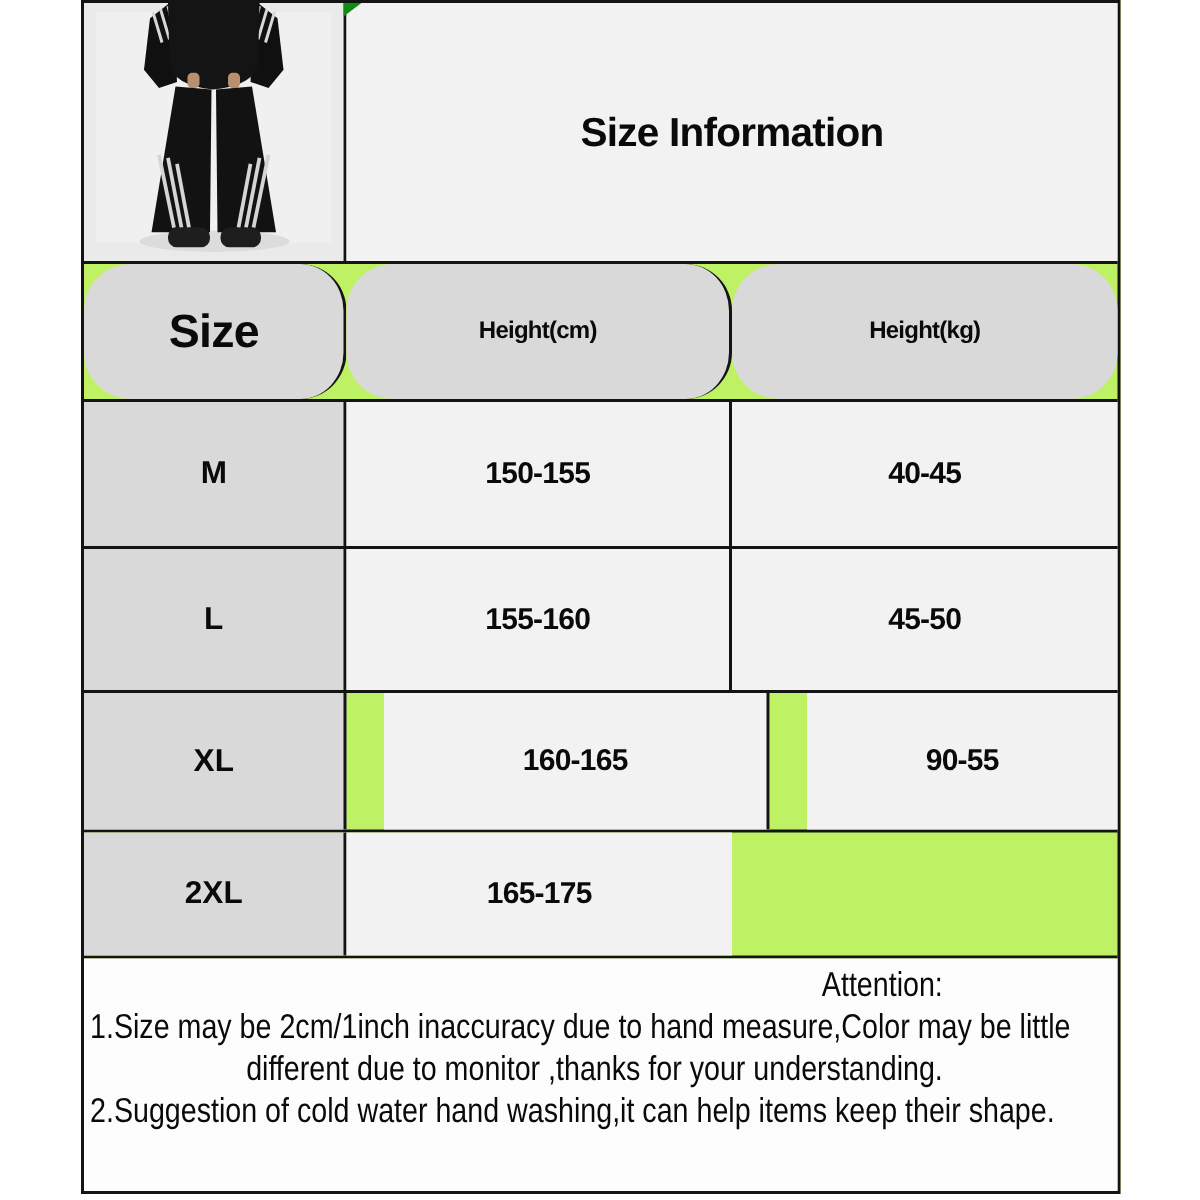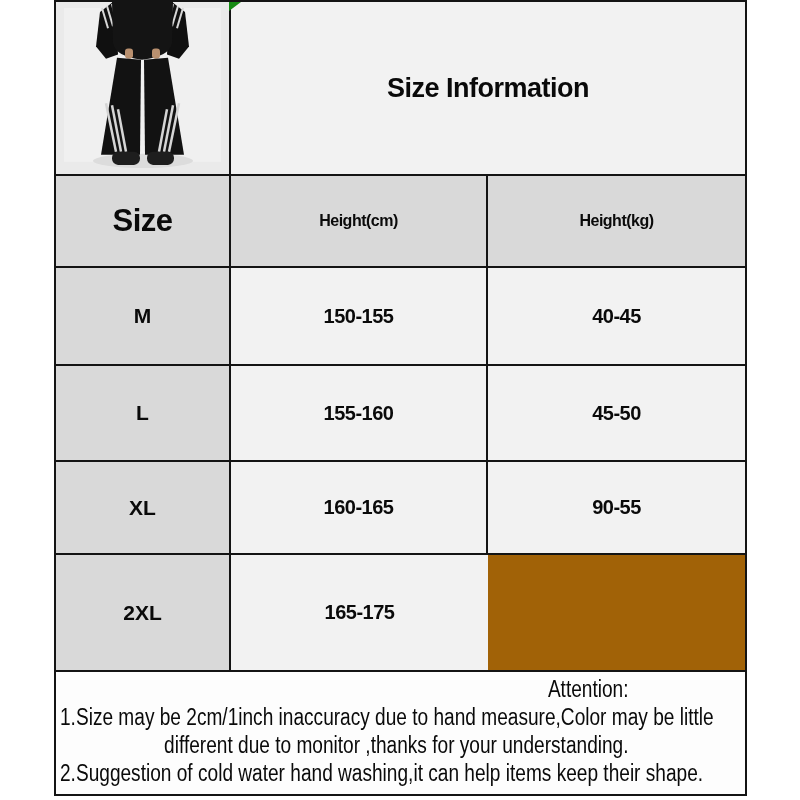--- a/index.html
+++ b/index.html
@@ -10,21 +10,21 @@
     color:#0a0a0a;
     position:relative;
     overflow:hidden;
   }
   .sheet{
     position:absolute;
     left:54px; top:0;
     width:693px; height:796px;
     border:2px solid #141414;
     box-sizing:border-box;
-    background:#a16207;
+    background:#bef264;
     display:flex;
     flex-direction:column;
   }
   .row{
     display:flex;
     border-bottom:2px solid #141414;
     box-sizing:border-box;
     flex:0 0 auto;
   }
   .cell{
@@ -43,29 +43,29 @@
   .row-top{height:174px;}
   .photo-cell{background:#eaeaea;padding:0;overflow:hidden;}
   .photo-cell svg{display:block;width:100%;height:100%;}
   .title-cell{background:#f2f2f2;}
   .page-title{
     font-size:27px;font-weight:bold;letter-spacing:-0.5px;
   }
 
   
   .row-header{height:92px;}
-  .row-header .cell{background:#d9d9d9;font-weight:bold;}
+  .row-header .cell{background:#d9d9d9;font-weight:bold;border-radius:31px;}
   .size-head{font-size:31px;letter-spacing:-0.5px;}
   .col-head{font-size:16px;letter-spacing:-0.5px;}
 
   
   .row-m{height:98px;}
   .row-l{height:96px;}
-  .row-xl{height:93px;}
-  .row-2xl{height:117px;}
+  .row-xl{height:93px;gap:25px;}
+  .row-2xl{height:84px;}
   .row-data .col1{background:#d9d9d9;font-weight:bold;font-size:21px;}
   .row-data .col2,.row-data .col3{
     background:#f2f2f2;font-weight:bold;font-size:20px;letter-spacing:-0.5px;
   }
 
   
   .attention{
     flex:1 1 auto;
     background:#fdfdfd;
     border-bottom:none;

